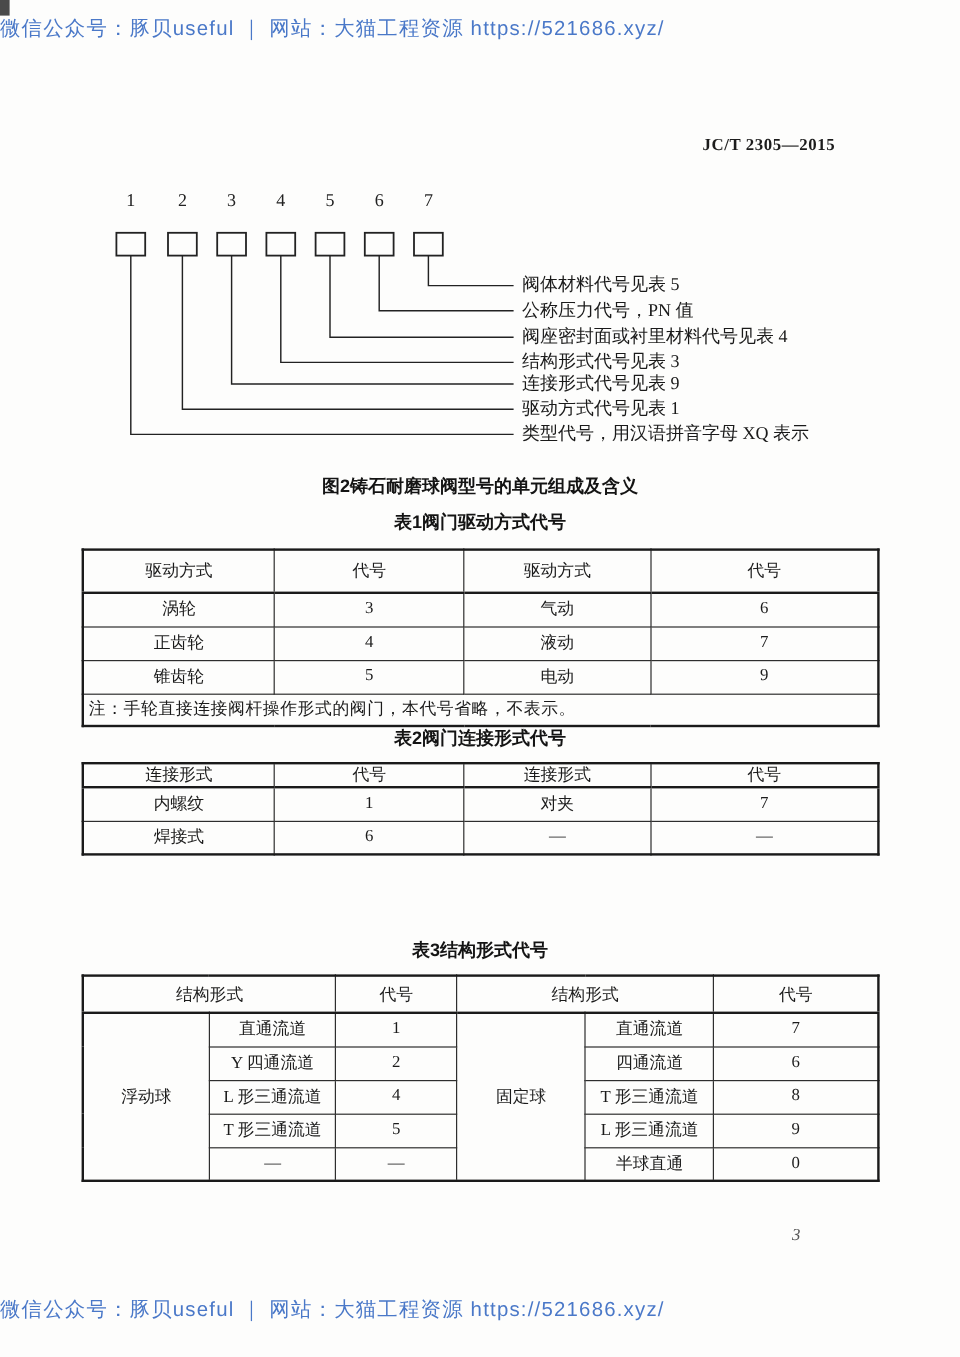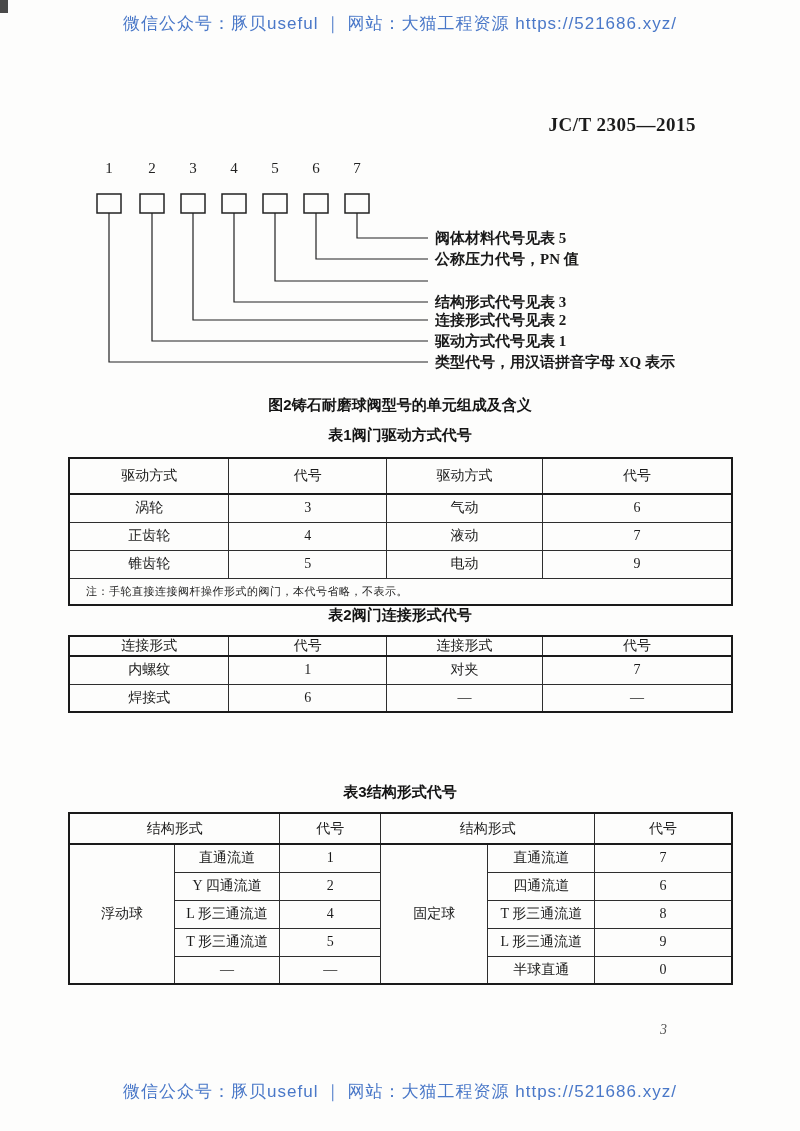--- a/index.html
+++ b/index.html
@@ -3,39 +3,39 @@
 <meta charset="utf-8">
 <style>
   html,body{margin:0;padding:0;background:#e8e8e8;}
   .page{
     position:relative;width:800px;height:1131px;margin:0 auto;
     background:#fdfdfc;overflow:hidden;
     font-family:"Liberation Serif", serif;color:#1c1c1c;
   }
   .corner-mark{position:absolute;left:0;top:0;width:8px;height:13px;background:#4a4a4a;}
   .watermark{
-    position:absolute;left:0;width:100%;text-align:center;
+    position:absolute;left:0;width:100%;text-align:left;
     font-family:"Liberation Sans", sans-serif;font-size:17px;letter-spacing:1px;
   }
   .watermark.top{top:12px;}
   .watermark.bottom{top:1080px;}
   .std-number{
     position:absolute;top:114px;right:104px;
-    font-size:19px;font-weight:bold;letter-spacing:.5px;
+    font-size:14px;font-weight:bold;letter-spacing:.5px;
   }
   
   .diagram{position:absolute;left:0;top:0;width:800px;height:390px;}
   .diagram svg{position:absolute;left:0;top:0;}
   .dg-num{
     position:absolute;top:160px;width:24px;text-align:center;
     font-size:15px;color:#222;
   }
   .dg-label{
     position:absolute;left:435px;height:20px;line-height:20px;
-    font-size:15px;white-space:nowrap;color:#1a1a1a;font-weight:bold;
+    font-size:15px;white-space:nowrap;color:#1a1a1a;
   }
   
   .caption{
     position:absolute;left:0;width:100%;text-align:center;
     font-family:"Liberation Sans", sans-serif;font-weight:bold;
     font-size:15px;color:#141414;
   }
   .caption .cap-text{}
   
   table.tbl{
@@ -43,21 +43,21 @@
     border-collapse:collapse;table-layout:fixed;
     font-size:14px;color:#1b1b1b;
   }
   table.tbl th,table.tbl td{
     border:1px solid #2e2e2e;text-align:center;font-weight:normal;
     padding:0 4px;overflow:hidden;white-space:nowrap;
   }
   table.tbl{border:2px solid #1a1a1a;}
   table.tbl tr.hdr th{border-bottom:2px solid #1a1a1a;}
   table.tbl td.note-cell{
-    text-align:left;padding-left:16px;font-size:11px;letter-spacing:.5px;
+    text-align:left;padding-left:4px;font-size:14px;letter-spacing:.5px;
   }
   .t1 tr.hdr{height:36px;}  .t1 tr{height:28px;}  .t1 tr.note-row{height:27px;}
   .t2 tr.hdr{height:20px;}  .t2 tr{height:28px;}
   .t3 tr.hdr{height:31px;}  .t3 tr{height:28px;}
   .page-num{
     position:absolute;top:1022px;left:660px;
     font-size:14px;color:#555;font-style:italic;
   }
 </style>
 </head>
@@ -96,22 +96,23 @@
     <div class="dg-num" style="left:97px">1</div>
     <div class="dg-num" style="left:140px">2</div>
     <div class="dg-num" style="left:181px">3</div>
     <div class="dg-num" style="left:222px">4</div>
     <div class="dg-num" style="left:263px">5</div>
     <div class="dg-num" style="left:304px">6</div>
     <div class="dg-num" style="left:345px">7</div>
 
     <div class="dg-label" style="top:228px">阀体材料代号见表 5</div>
     <div class="dg-label" style="top:249px">公称压力代号，PN 值</div>
+    <div class="dg-label" style="top:271px">阀座密封面或衬里材料代号见表 4</div>
     <div class="dg-label" style="top:292px">结构形式代号见表 3</div>
-    <div class="dg-label" style="top:310px">连接形式代号见表 2</div>
+    <div class="dg-label" style="top:310px">连接形式代号见表 9</div>
     <div class="dg-label" style="top:331px">驱动方式代号见表 1</div>
     <div class="dg-label" style="top:352px">类型代号，用汉语拼音字母 XQ 表示</div>
   </div>
 
   <div class="caption" style="top:396px">
     <span>图2</span><span class="cap-text">铸石耐磨球阀型号的单元组成及含义</span>
   </div>
 
   <div class="caption" style="top:426px">
     <span>表1</span><span class="cap-text">阀门驱动方式代号</span>

